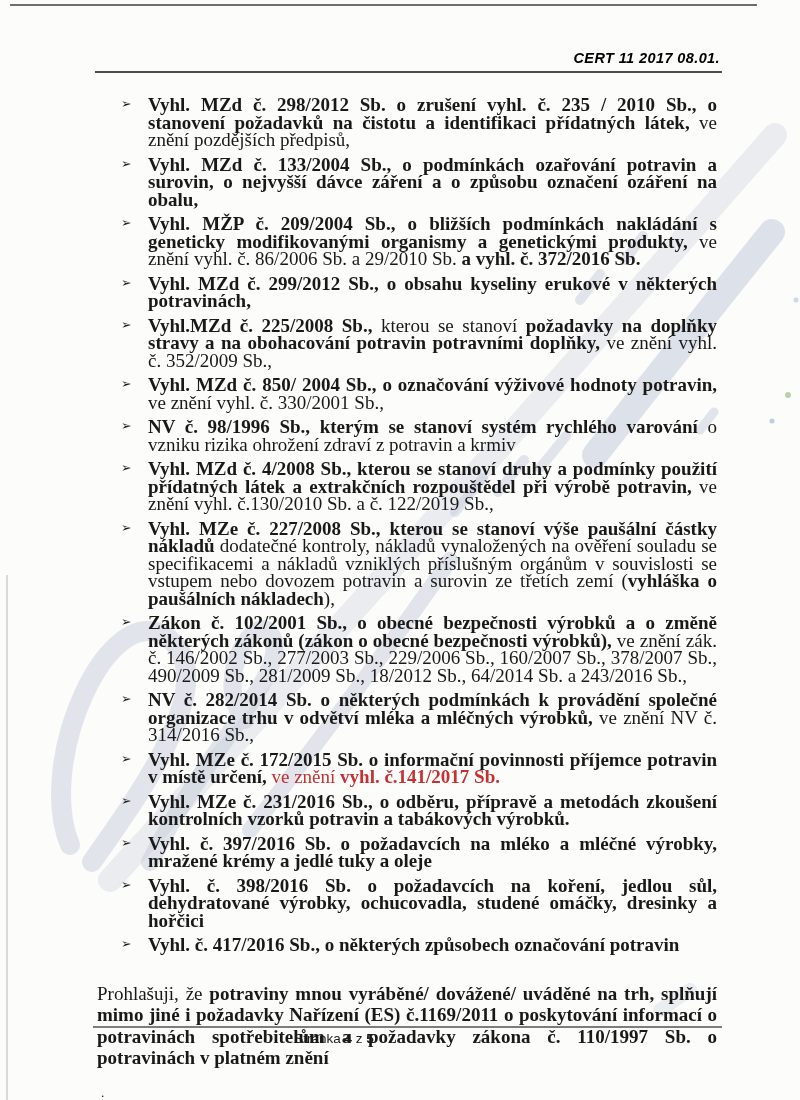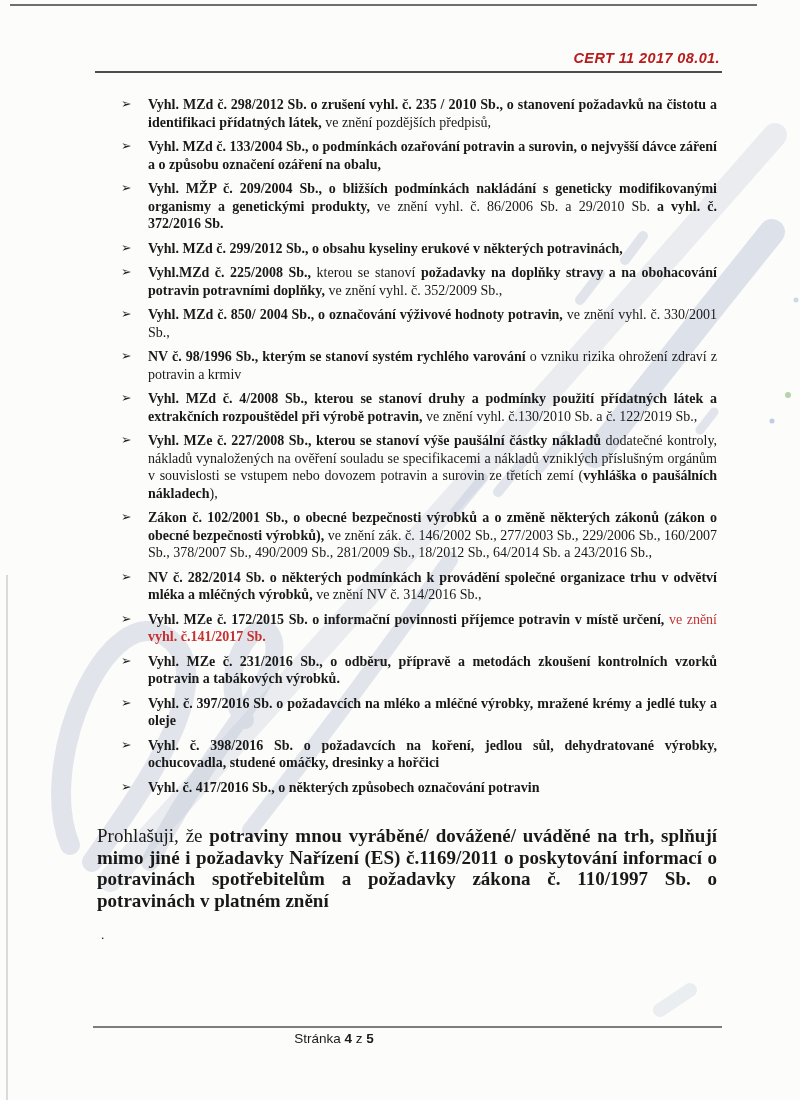--- a/index.html
+++ b/index.html
@@ -14,33 +14,33 @@
   .scan-top-line{position:absolute;top:4px;left:10px;width:747px;height:2px;background:#3f3f3f;opacity:.75;}
   .scan-left-line{position:absolute;left:6px;top:575px;width:2px;height:525px;background:#9a9a9a;opacity:.35;}
 
   
   .wm{position:absolute;inset:0;z-index:0;pointer-events:none;}
 
   
   .header-title{
     position:absolute;top:50px;right:80px;z-index:2;
     font-family:"Liberation Sans", sans-serif;
-    font-style:italic;font-weight:600;font-size:14.5px;color:#b91c1c;letter-spacing:.4px;
+    font-style:italic;font-weight:600;font-size:14.5px;color:#000000;letter-spacing:.4px;
   }
   .header-rule{position:absolute;top:71px;left:95px;width:627px;height:2px;background:#4d4d4d;z-index:2;}
 
   
   .content{position:absolute;top:96px;left:97px;width:620px;z-index:1;color:#191919;}
   .list-row{display:flex;margin-bottom:7px;}
   .bullet{
     flex:none;width:51px;padding-left:24px;box-sizing:border-box;
     font-size:12.5px;color:#222;line-height:17.5px;
   }
   .item-text{
-    flex:1;text-align:justify;font-size:14px;line-height:17.5px;
+    flex:1;text-align:justify;font-size:19px;line-height:17.5px;
   }
   .paras{margin-top:29px;}
   .para{font-size:19px;line-height:21.5px;margin:0 0 16px 0;}
   .para.just{text-align:justify;}
   .period{font-size:13.5px;margin-top:2px;padding-left:4px;}
 
   .sb{font-weight:bold;}
   .sr{font-weight:normal;}
   .srb{font-weight:bold;}
   .srr{font-weight:normal;margin-top:11px;}

